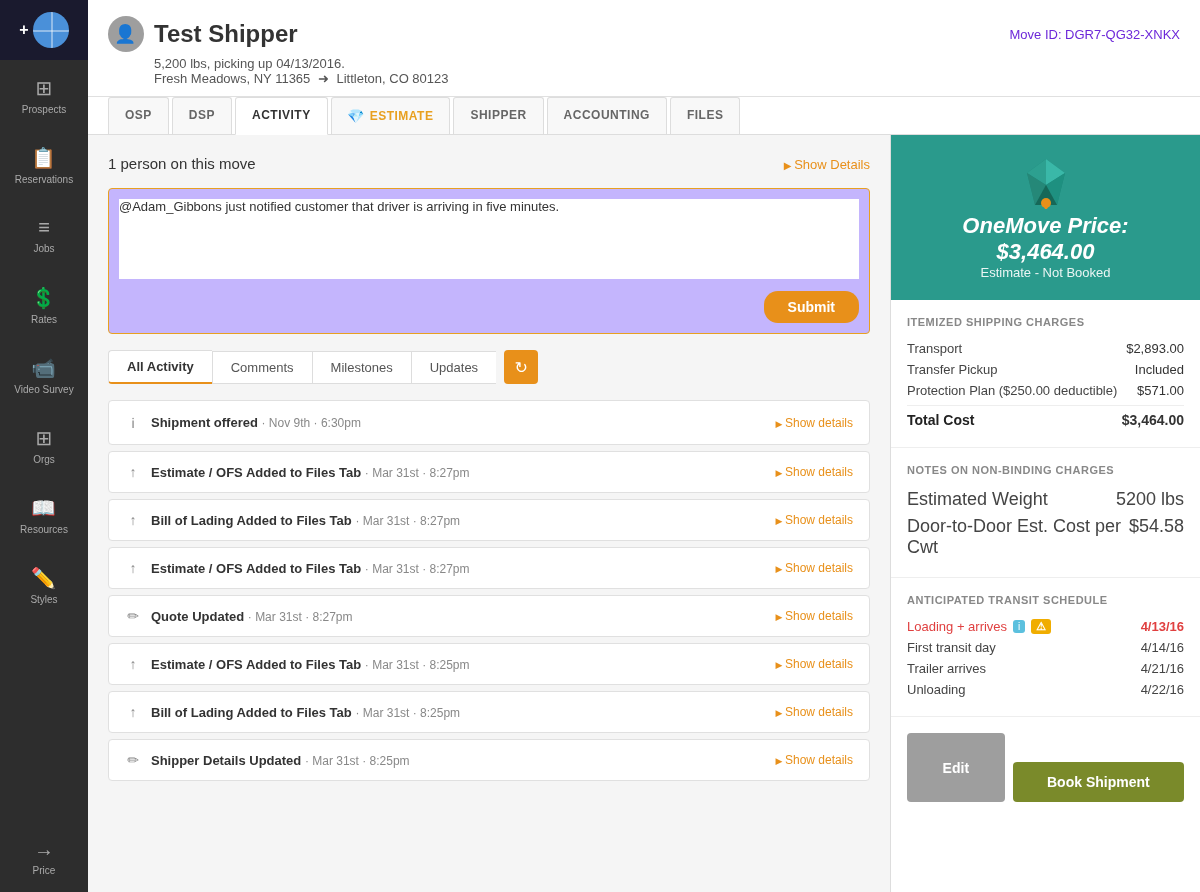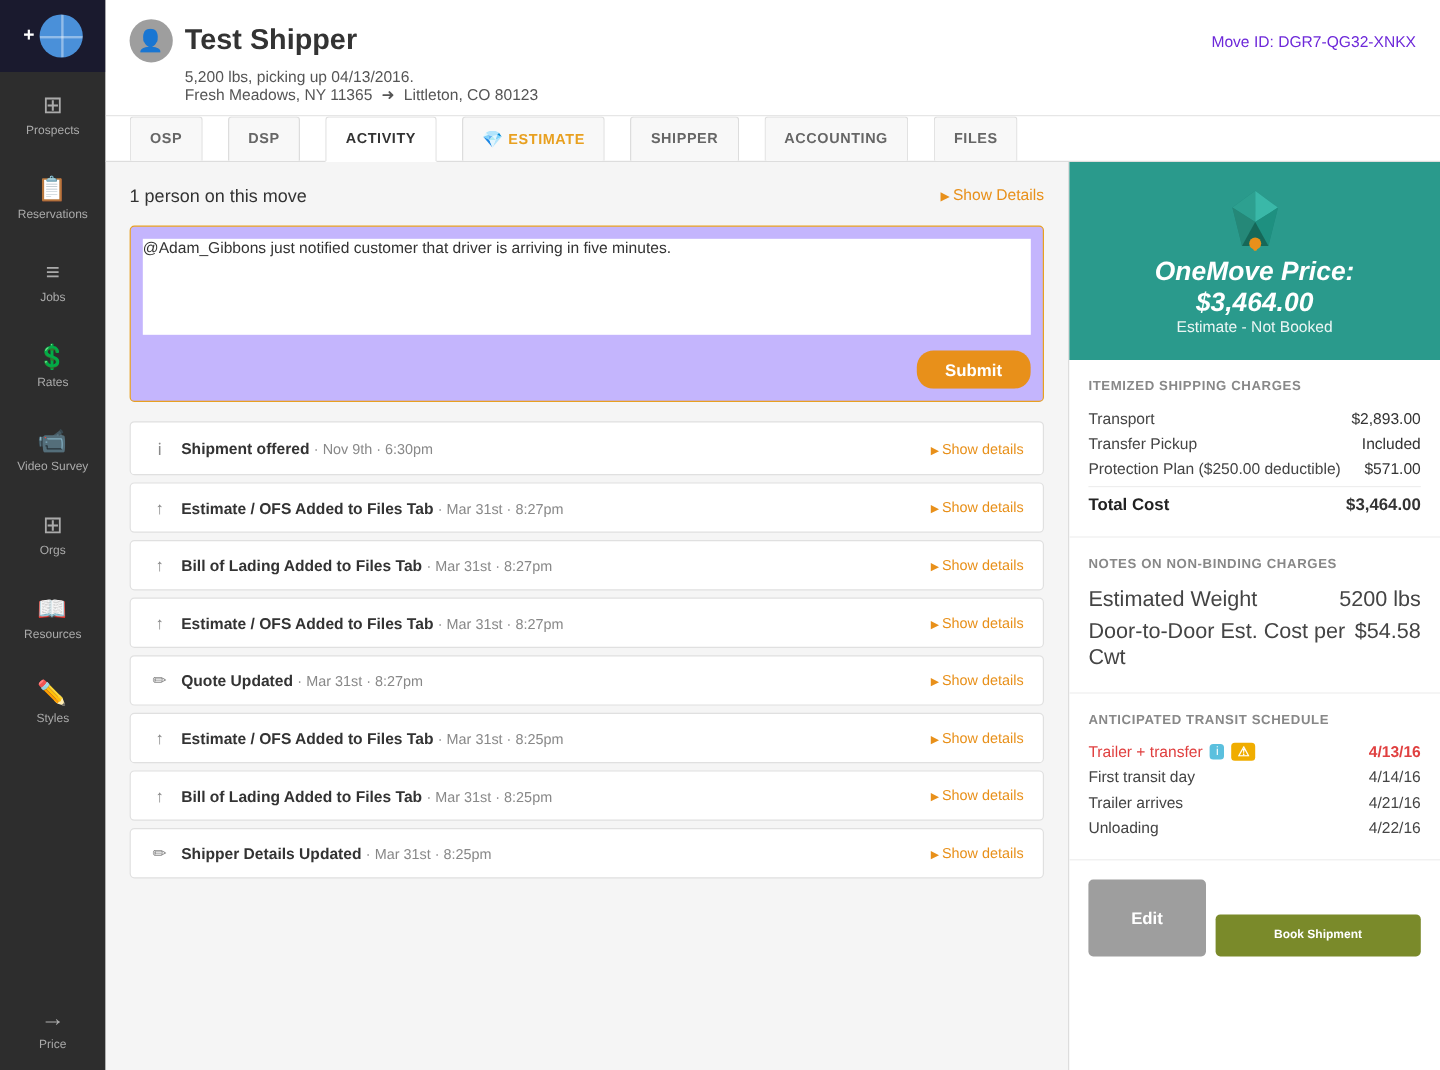--- a/index.html
+++ b/index.html
@@ -127,21 +127,21 @@
     .shipper-meta {
       font-size: 13px;
       color: #555;
       margin-left: 46px;
     }
     .arrow-icon { display: inline-block; margin: 0 4px; }
 
     
     .tabs {
       display: flex;
-      gap: 18px;
+      gap: 0;
       padding: 0 20px;
       background: white;
       border-bottom: 1px solid #ddd;
     }
     .tab {
       padding: 10px 16px;
       font-size: 12px;
       font-weight: 600;
       color: #666;
       cursor: pointer;
@@ -171,21 +171,21 @@
     
     .activity-panel {
       flex: 1;
       padding: 20px;
       overflow-y: auto;
       background: #f5f5f5;
     }
 
     .persons-on-move {
       display: flex;
-      align-items: flex-start;
+      align-items: flex-end;
       justify-content: space-between;
       margin-bottom: 16px;
     }
     .persons-label {
       font-size: 15px;
       font-weight: 500;
       color: #333;
     }
     .show-details-link {
       color: #e8901a;
@@ -414,21 +414,21 @@
       font-weight: 600;
       cursor: pointer;
     }
     .book-btn {
       flex: 2;
       background: #7a8a2a;
       color: white;
       border: none;
       padding: 12px;
       border-radius: 4px;
-      font-size: 10px;
+      font-size: 14px;
       font-weight: 600;
       cursor: pointer;
       margin-top: 29px;
     }
 
     
     .gem-container {
       display: flex;
       justify-content: center;
       margin-bottom: 4px;
@@ -522,20 +522,27 @@
         <a class="show-details-link">Show Details</a>
       </div>
 
       <div class="comment-box">
         <textarea class="comment-textarea" style="">@Adam_Gibbons just notified customer that driver is arriving in five minutes.</textarea>
         <div class="comment-box-footer">
           <button class="submit-btn">Submit</button>
         </div>
       </div>
 
+      <div class="filter-tabs">
+        <div class="filter-tab active">All Activity</div>
+        <div class="filter-tab">Comments</div>
+        <div class="filter-tab">Milestones</div>
+        <div class="filter-tab">Updates</div>
+        <button class="refresh-btn">↻</button>
+      </div>
 
       <div id="activity-list">
           <div class="activity-item">
     <div class="activity-item-left">
       <span class="activity-item-icon">ℹ</span>
       <span><strong class="activity-item-title">Shipment offered</strong> <span class="activity-item-time">· Nov 9th · 6:30pm</span></span>
     </div>
     <a class="activity-show-details">Show details</a>
   </div>
           <div class="activity-item">
@@ -640,21 +647,21 @@
         <div class="notes-row">
           <span>Door-to-Door Est. Cost per Cwt</span>
           <span>$54.58</span>
         </div>
       </div>
 
       <div class="transit-section">
         <div class="section-title">Anticipated Transit Schedule</div>
         <div class="transit-row">
           <span class="loading-transfer">
-            <span>Trailer + transfer</span>
+            <span>Loading + arrives</span>
             <span class="info-badge">i</span>
             <span class="warning-badge">⚠</span>
           </span>
           <span style="color:#e04040;font-weight:600;">4/13/16</span>
         </div>
         <div class="transit-row">
           <span>First transit day</span>
           <span>4/14/16</span>
         </div>
         <div class="transit-row">

